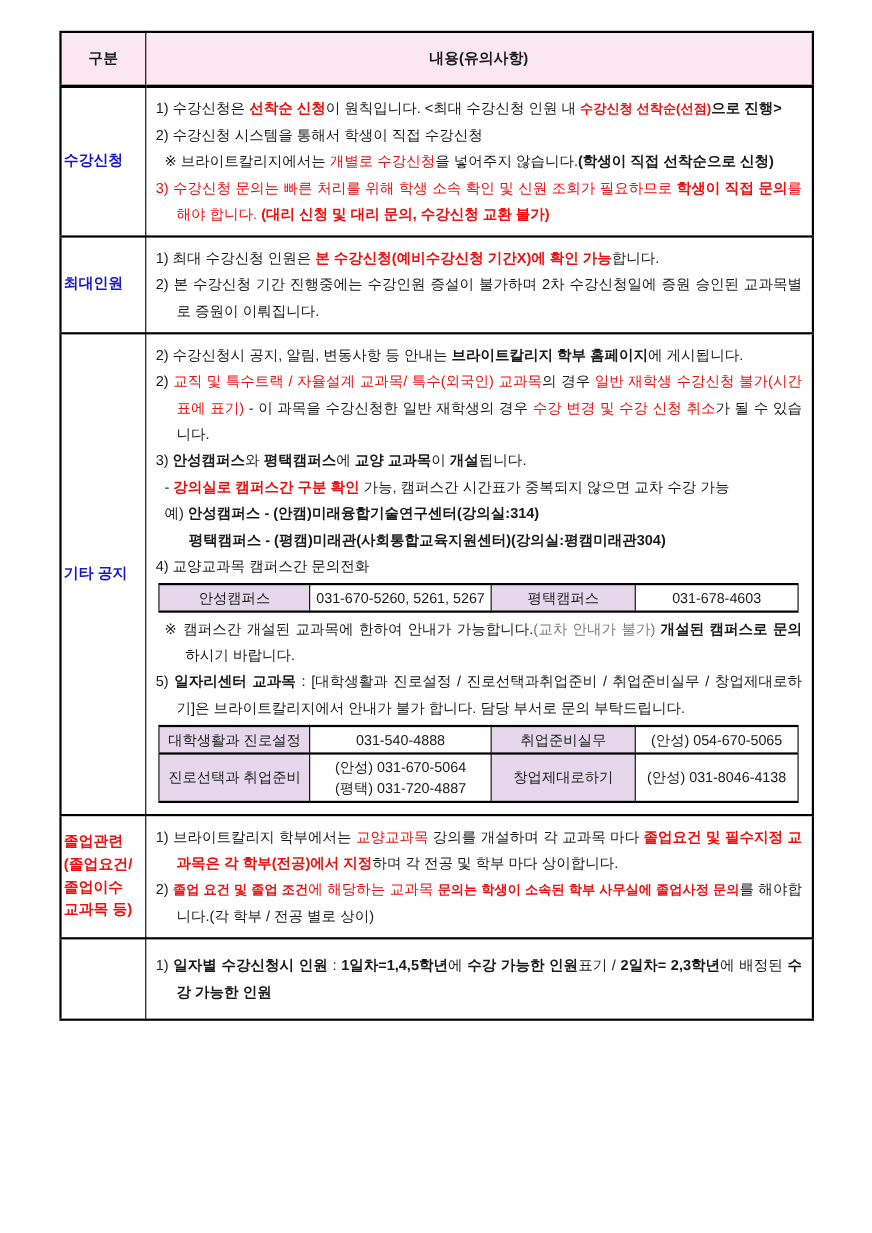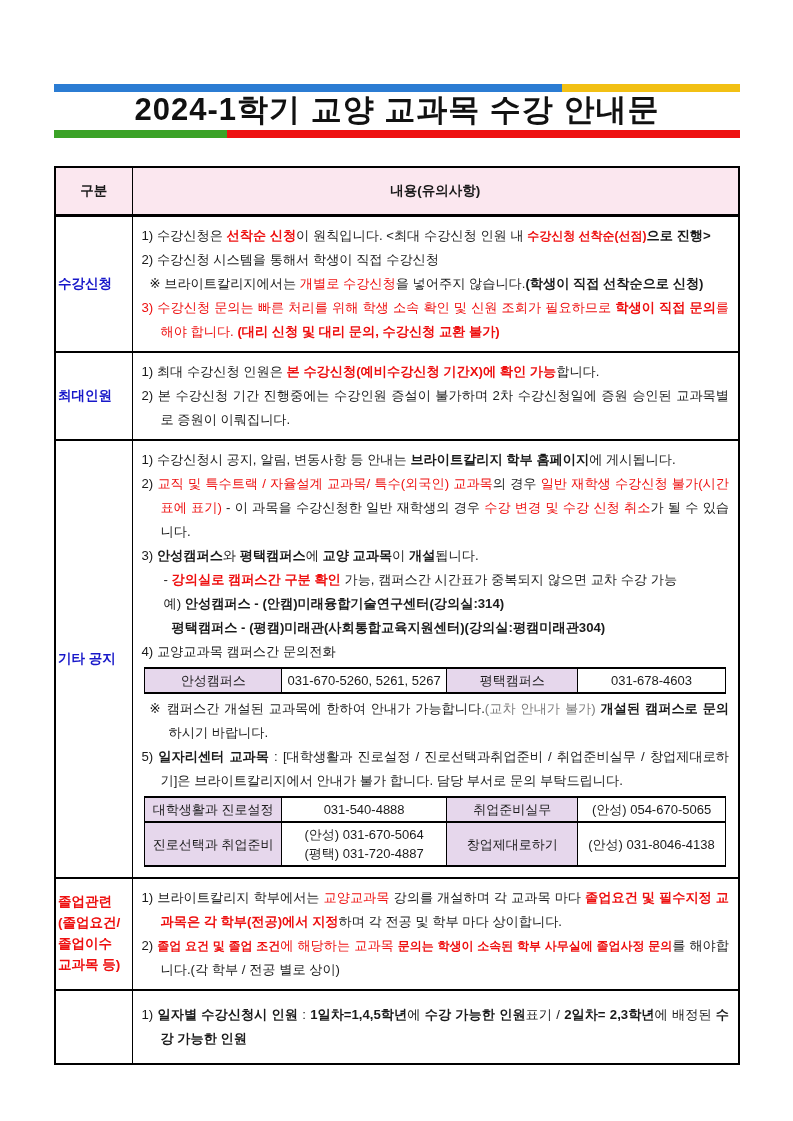--- a/index.html
+++ b/index.html
@@ -40,21 +40,21 @@
   }
   .col-label{width:77px;}
   .label-cell{
     text-align:left;font-weight:bold;font-size:13.5px;
     color:var(--blue-label);line-height:1.55;padding:4px 2px;
   }
   .label-cell.red{color:var(--red);}
   .content-cell{padding:7px 9px 7px 9px;font-size:13.2px;line-height:24px;text-align:justify;}
   .line{padding-left:19px;text-indent:-19px;}
   .line.ind1{margin-left:8px;}
-  .line.ind2{margin-left:22px;}
+  .line.ind2{margin-left:8px;}
   .line.ind3{margin-left:30px;padding-left:0;text-indent:0;}
   
   .seg-n{}
   .seg-b{font-weight:bold;}
   .seg-r{color:var(--red);}
   .seg-rb{color:var(--red);font-weight:bold;}
   .seg-rbl{color:var(--red);font-weight:bold;font-size:12px;}
   .seg-g{color:#7c7c7c;}
   
   .inner-table{
@@ -66,31 +66,20 @@
   .inner-table .c0{width:23.5%;}
   .inner-table .c1{width:28.5%;}
   .inner-table .c2{width:22.5%;}
   .inner-table .c3{width:25.5%;}
 </style>
 </head>
 <body>
 
 <div class="page">
 
-  <div class="title-block">
-    <div class="bar bar-top">
-      <div class="seg1" style="background: rgb(43, 124, 211);"></div>
-      <div class="seg2" style="background: rgb(242, 192, 20);"></div>
-    </div>
-    <div class="doc-title">2024-1학기 교양 교과목 수강 안내문</div>
-    <div class="bar bar-bottom">
-      <div class="seg1" style="background: rgb(59, 162, 39);"></div>
-      <div class="seg2" style="background: rgb(238, 17, 17);"></div>
-    </div>
-  </div>
 
   <table class="main-table">
     <colgroup>
         <col class="col-label">
         <col>
       </colgroup>
     <tbody>
         <tr>
       <th>구분</th>
       <th>내용(유의사항)</th>
@@ -116,21 +105,21 @@
         <div class="line"><span class="seg-n">1) 최대 수강신청 인원은 </span><span class="seg-rb">본 수강신청(예비수강신청 기간X)에 확인 가능</span><span class="seg-n">합니다.</span></div>
         <div class="line"><span class="seg-n">2) 본 수강신청 기간 진행중에는 수강인원 증설이 불가하며 2차 수강신청일에 증원 승인된 교과목별로 증원이 이뤄집니다.</span></div>
       </td>
     </tr>
 
     <tr>
       <td class="label-cell">
             <div>기타 공지</div>
           </td>
       <td class="content-cell">
-        <div class="line"><span class="seg-n">1) 수강신청시 공지, 알림, 변동사항 등 안내는 </span><span class="seg-b">브라이트칼리지 학부 홈페이지</span><span class="seg-n">에 게시됩니다.</span></div>
+        <div class="line"><span class="seg-n">2) 수강신청시 공지, 알림, 변동사항 등 안내는 </span><span class="seg-b">브라이트칼리지 학부 홈페이지</span><span class="seg-n">에 게시됩니다.</span></div>
         <div class="line"><span class="seg-n">2) </span><span class="seg-r">교직 및 특수트랙 / 자율설계 교과목/ 특수(외국인) 교과목</span><span class="seg-n">의 경우 </span><span class="seg-r">일반 재학생 수강신청 불가(시간표에 표기)</span><span class="seg-n"> - 이 과목을 수강신청한 일반 재학생의 경우 </span><span class="seg-r">수강 변경 및 수강 신청 취소</span><span class="seg-n">가 될 수 있습니다.</span></div>
         <div class="line"><span class="seg-n">3) </span><span class="seg-b">안성캠퍼스</span><span class="seg-n">와 </span><span class="seg-b">평택캠퍼스</span><span class="seg-n">에 </span><span class="seg-b">교양 교과목</span><span class="seg-n">이 </span><span class="seg-b">개설</span><span class="seg-n">됩니다.</span></div>
         <div class="line ind2"><span class="seg-n">- </span><span class="seg-rb">강의실로 캠퍼스간 구분 확인</span><span class="seg-n"> 가능, 캠퍼스간 시간표가 중복되지 않으면 교차 수강 가능</span></div>
         <div class="line ind2"><span class="seg-n">예) </span><span class="seg-b">안성캠퍼스 - (안캠)미래융합기술연구센터(강의실:314)</span></div>
         <div class="line ind3"><span class="seg-b">평택캠퍼스 - (평캠)미래관(사회통합교육지원센터)(강의실:평캠미래관304)</span></div>
         <div class="line"><span class="seg-n">4) 교양교과목 캠퍼스간 문의전화</span></div>
 
         <table class="inner-table">
           <tbody>
                 <tr>

